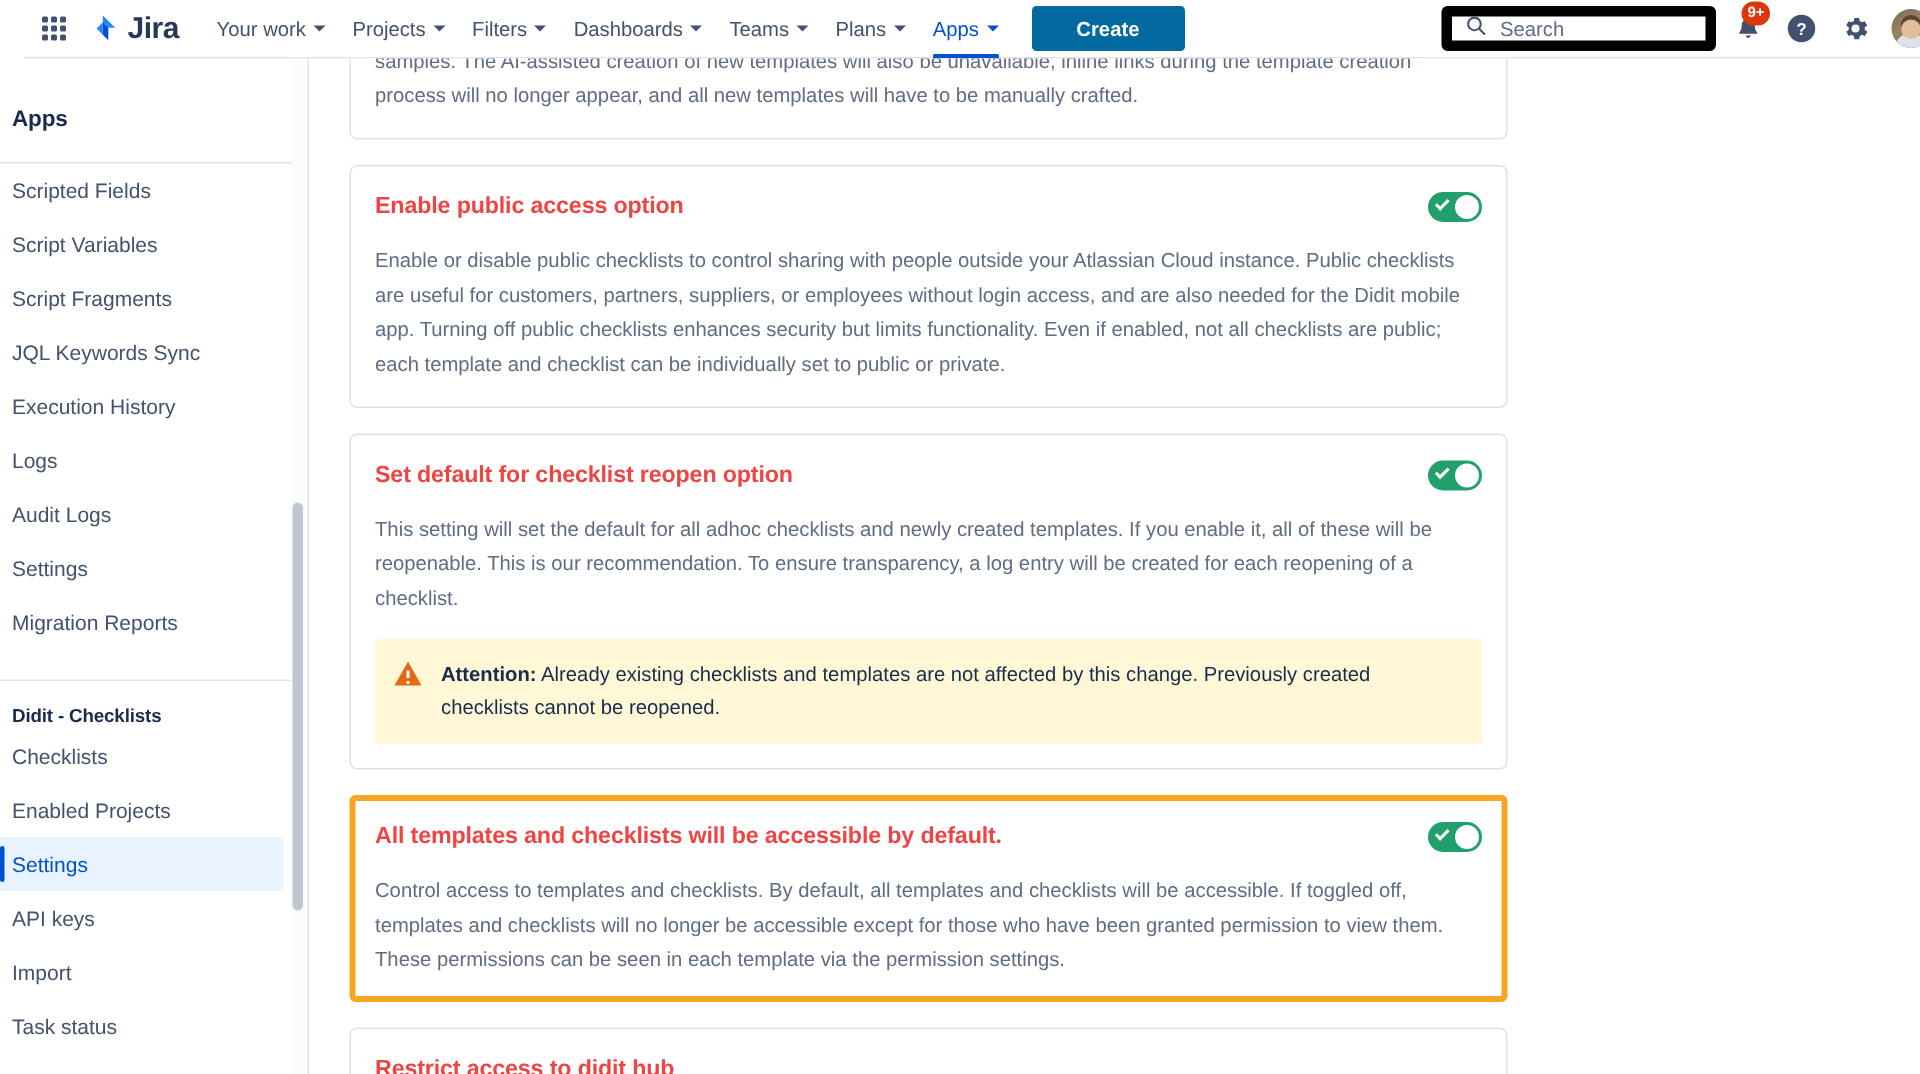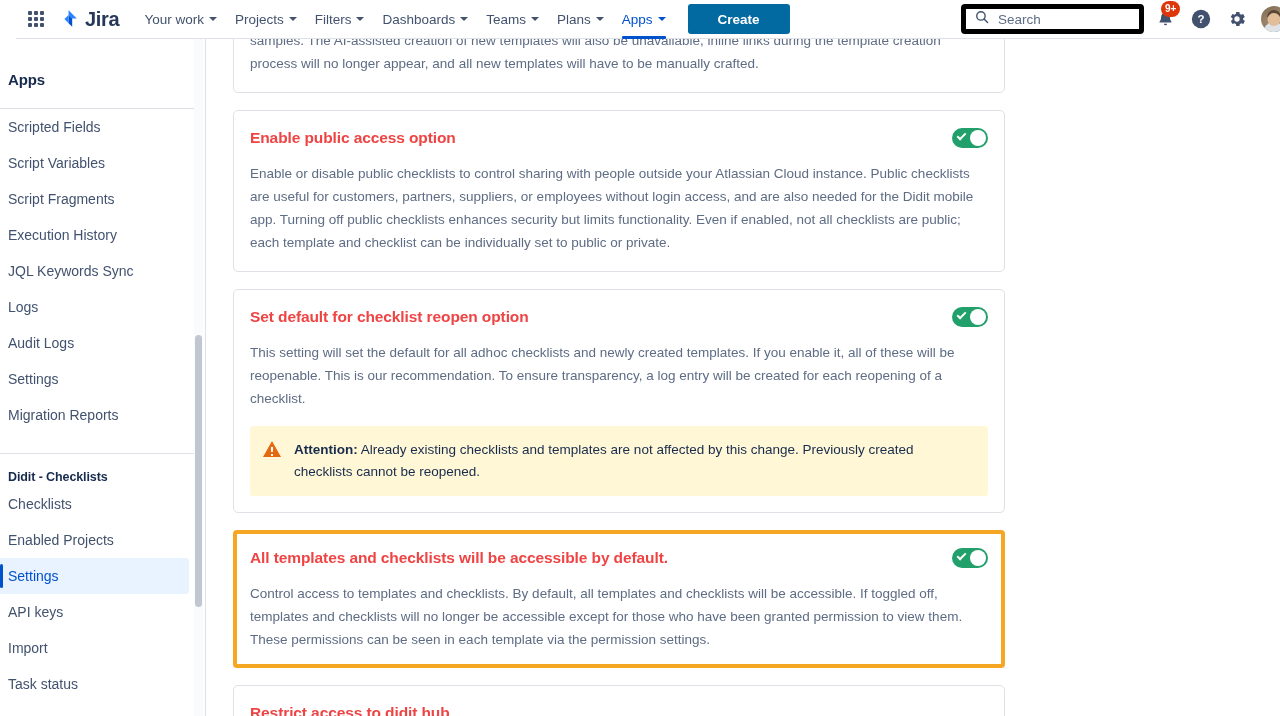--- a/index.html
+++ b/index.html
@@ -52,21 +52,21 @@
     height: 3px; background:#0052CC; border-radius:1px;
   }
   .create-btn {
     margin-left: 13px; background:#0369a1; color:#fff; border:none;
     border-radius: 3px; height: 30px; padding: 0 30px;
     font-size: 13.5px; font-weight: 600; cursor:pointer;
     font-family: "Liberation Sans", sans-serif;
   }
   .nav-right { margin-left:auto; display:flex; align-items:center; padding-right: 9px; }
   .searchbox {
-    width: 183px; height: 30px; border:5px solid #000000; border-radius: 4px;
+    width: 183px; height: 30px; border:7px solid #000000; border-radius: 4px;
     display:flex; align-items:center; padding: 0 9px; background:#fff; cursor:text;
   }
   .searchbox input {
     border:none; outline:none; font-size:13.5px; color:#42526E;
     background:transparent; width: 140px; margin-left:7px;
     font-family: "Liberation Sans", sans-serif;
   }
   .searchbox input::placeholder { color:#5E6C84; }
   .iconbtn {
     width: 30px; height: 30px; margin-left: 6px; border-radius: 50%;
@@ -302,24 +302,24 @@
     <div class="sb-item">
       <span>Scripted Fields</span>
     </div>
     <div class="sb-item">
       <span>Script Variables</span>
     </div>
     <div class="sb-item">
       <span>Script Fragments</span>
     </div>
     <div class="sb-item">
+      <span>JQL Keywords Sync</span>
+    </div>
+    <div class="sb-item">
       <span>Execution History</span>
-    </div>
-    <div class="sb-item">
-      <span>JQL Keywords Sync</span>
     </div>
     <div class="sb-item">
       <span>Logs</span>
     </div>
     <div class="sb-item">
       <span>Audit Logs</span>
     </div>
     <div class="sb-item">
       <span>Settings</span>
     </div>

